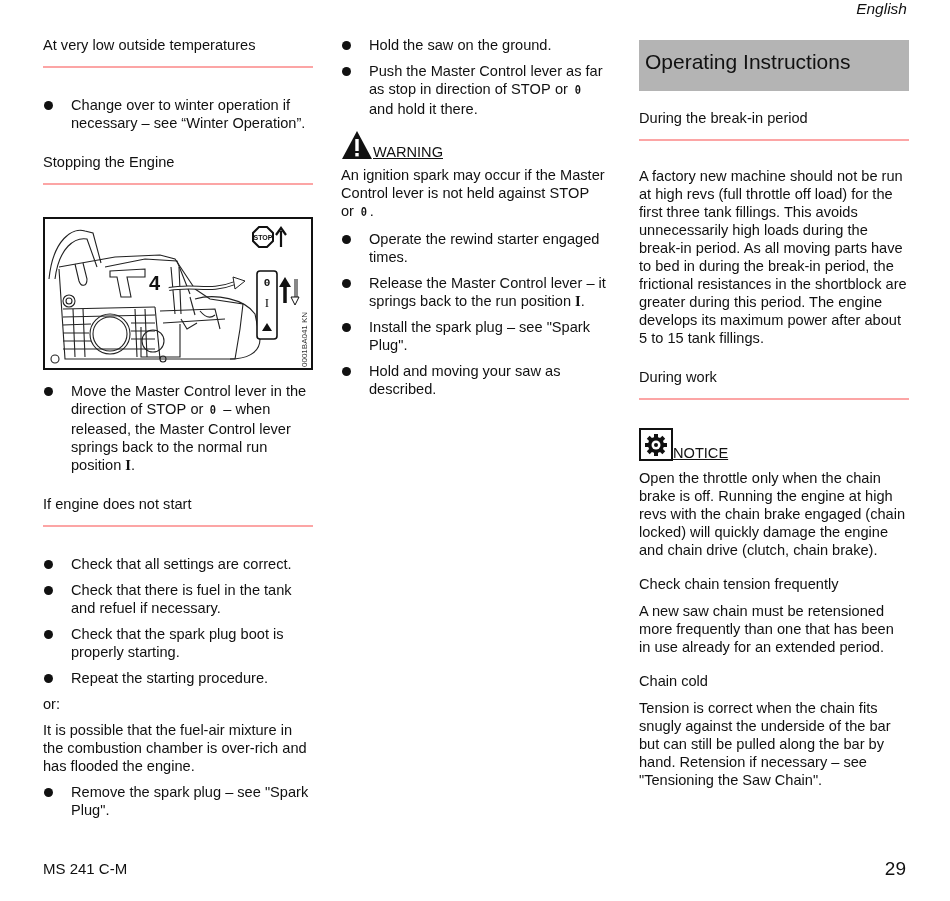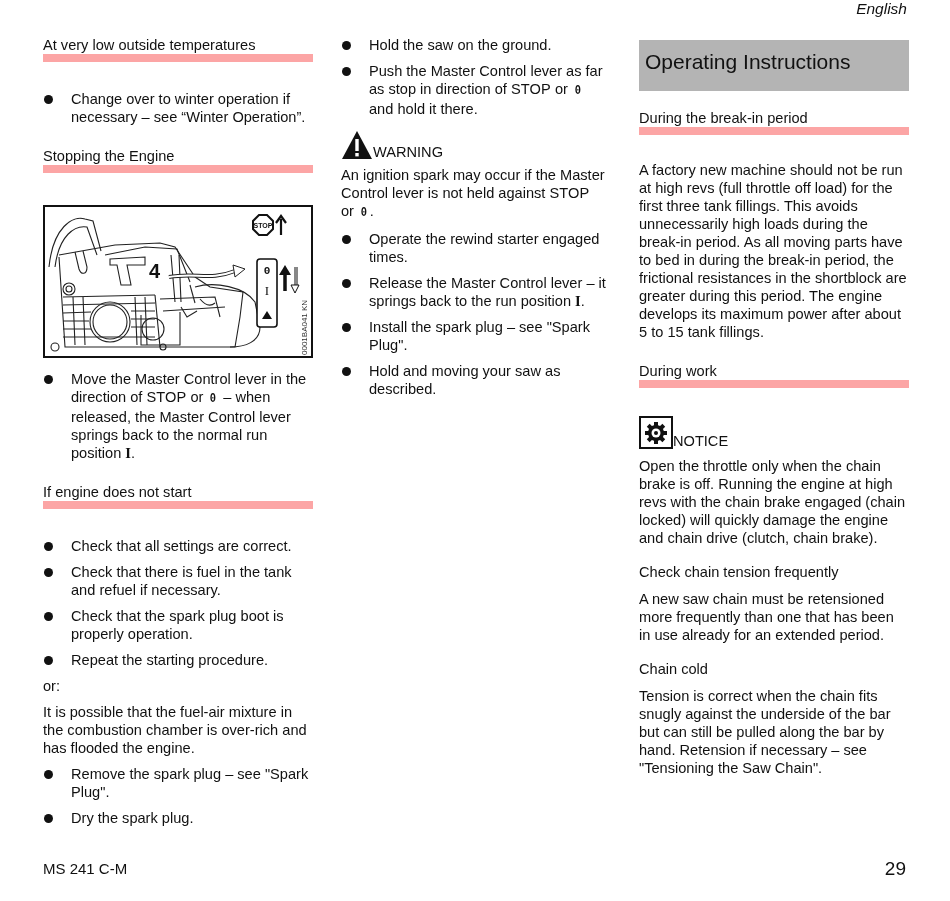--- a/index.html
+++ b/index.html
@@ -3,31 +3,31 @@
 <meta charset="utf-8">
 <style>
   * { box-sizing: border-box; margin: 0; padding: 0; }
   html, body { width: 950px; height: 901px; background: #ffffff; overflow: hidden; }
   body { position: relative; font-family: "Liberation Sans", sans-serif; color: #111; font-size: 14.6px; line-height: 18px; }
   .lang { position: absolute; top: 0; right: 43px; font-style: italic; font-size: 15.5px; line-height: 18px; }
   .col { position: absolute; top: 36px; width: 270px; }
   .col1 { left: 43px; }
   .col2 { left: 341px; width: 270px; }
   .col3 { left: 639px; width: 270px; }
-  .h-ul { font-size: 14.6px; line-height: 18px; border-bottom: 8px solid #fca5a5; padding-bottom: 0; }
+  .h-ul { font-size: 14.6px; line-height: 18px; border-bottom: 2px solid #fca5a5; padding-bottom: 12px; }
   .bullet { position: relative; padding-left: 28px; }
   .bullet::before { content: ""; position: absolute; left: 1px; top: 5px; width: 9px; height: 9px; border-radius: 50%; background: #111; }
   .para { }
   .sym { display: inline-block; font-family: "Liberation Mono", monospace; font-weight: bold; font-size: 13px; transform: scaleX(0.8); margin: 0 2px; }
   .runI { font-family: "Liberation Serif", serif; font-weight: bold; }
   .stop { font-weight: normal; letter-spacing: 0.1px; }
   .figure { position: relative; width: 270px; height: 153px; border: 2px solid #111; }
   .box-title { background: #b4b4b4; height: 51px; padding: 9px 6px; font-size: 21px; line-height: 26px; }
   .warn-row { display: flex; align-items: flex-end; height: 30px; }
-  .warn-label { font-size: 14.6px; line-height: 16px; padding-bottom: 0; }
+  .warn-label { font-size: 14.6px; line-height: 16px; padding-bottom: 0; text-decoration: underline; }
   .notice-row { display: flex; align-items: flex-end; height: 34px; }
   .notice-icon { width: 34px; height: 33px; border: 2.5px solid #111; display: flex; align-items: center; justify-content: center; }
   .footer-left { position: absolute; left: 43px; top: 860px; font-size: 15px; }
   .footer-right { position: absolute; right: 44px; top: 860px; font-size: 19px; font-weight: normal; }
 </style>
 </head>
 <body>
 
 <div class="lang">English</div>
 
@@ -90,31 +90,30 @@
   <div class="bullet">
     <span>Move the Master Control lever in the direction of </span><span class="stop">STOP</span><span> or </span><span class="sym">0</span><span> – when released, the Master Control lever springs back to the normal run position </span><span class="runI">I</span><span>.</span>
   </div>
   <div style="height:21px"></div>
   <div class="h-ul">If engine does not start</div>
   <div style="height:28px"></div>
   <div class="bullet">Check that all settings are correct.</div>
   <div style="height:8px"></div>
   <div class="bullet">Check that there is fuel in the tank and refuel if necessary.</div>
   <div style="height:8px"></div>
-  <div class="bullet">Check that the spark plug boot is properly operation.</div>
+  <div class="bullet">Check that the spark plug boot is properly starting.</div>
   <div style="height:8px"></div>
   <div class="bullet">Repeat the starting procedure.</div>
   <div style="height:8px"></div>
   <div class="para">or:</div>
   <div style="height:8px"></div>
   <div class="para">It is possible that the fuel-air mixture in the combustion chamber is over-rich and has flooded the engine.</div>
   <div style="height:8px"></div>
   <div class="bullet">Remove the spark plug – see "Spark Plug".</div>
   <div style="height:8px"></div>
-  <div class="bullet">Dry the spark plug.</div>
 </div>
 
 <div class="col col2">
   <div class="bullet">Hold the saw on the ground.</div>
   <div style="height:8px"></div>
   <div class="bullet">
     <span>Push the Master Control lever as far as stop in direction of </span><span class="stop">STOP</span><span> or </span><span class="sym">0</span><span> and hold it there.</span>
   </div>
   <div style="height:12px"></div>
   <div class="warn-row">

